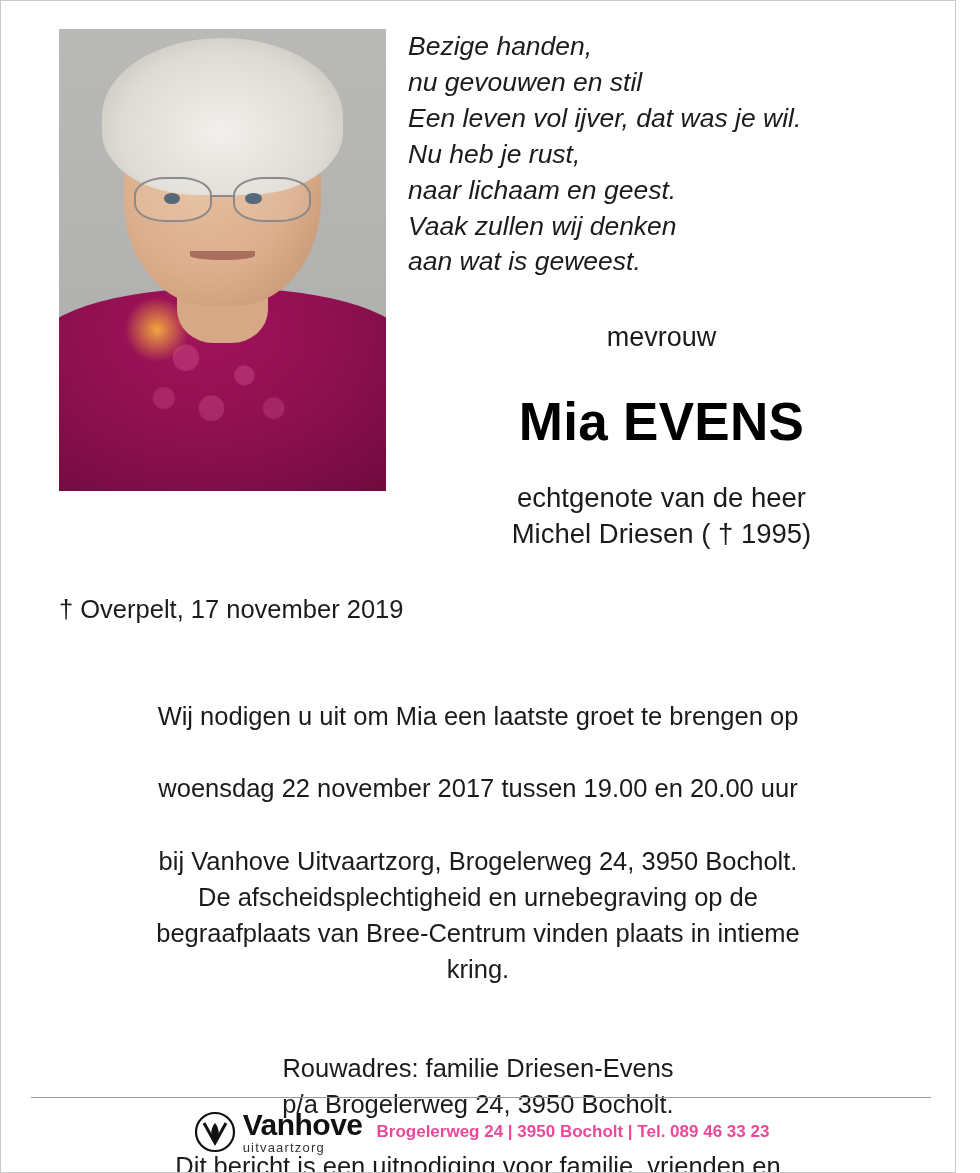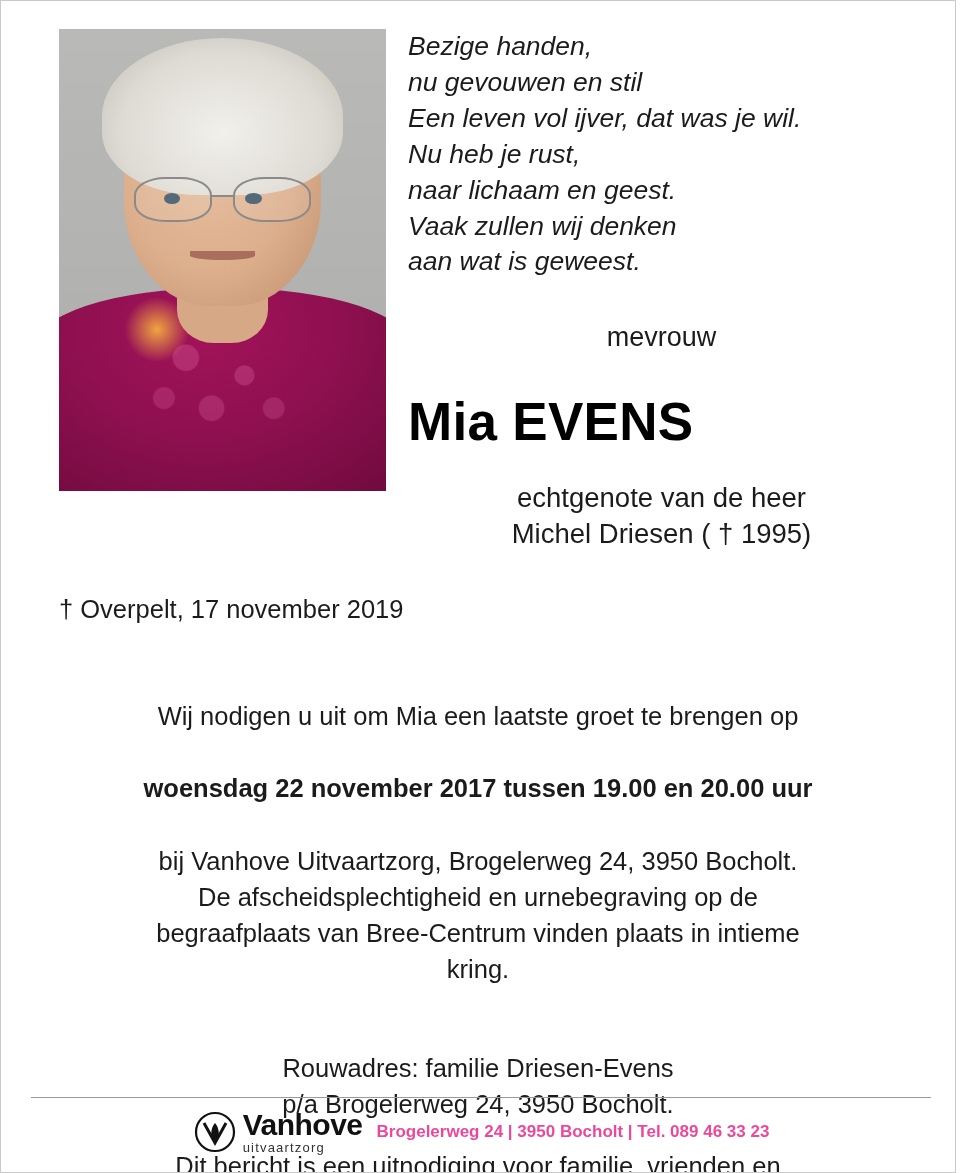--- a/index.html
+++ b/index.html
@@ -170,21 +170,21 @@
     white-space: pre-line;
     margin: 0;
   }
   .mevrouw {
     text-align: center;
     font-size: 27px;
     color: #1b1b1b;
     margin-top: 42px;
   }
   .name {
-    text-align: left;
+    text-align: center;
     font-size: 53px;
     font-weight: bold;
     letter-spacing: 0.3px;
     color: #000;
     margin-top: 38px;
   }
   .spouse {
     text-align: center;
     font-size: 27.5px;
     font-weight: normal;
@@ -208,21 +208,21 @@
   
   .body-text {
     text-align: center;
     font-size: 25.5px;
     line-height: 1.42;
     color: #1b1b1b;
     padding: 0 40px;
   }
   .para { margin-top: 26px; white-space: pre-line; }
   .para.first { margin-top: 38px; }
-  .strong-line { font-weight: bold; }
+  .strong-line { font-weight: normal; }
 
   
   .footer {
     position: absolute;
     left: 30px;
     right: 24px;
     bottom: 18px;
   }
   .footer-rule {
     height: 1px;

